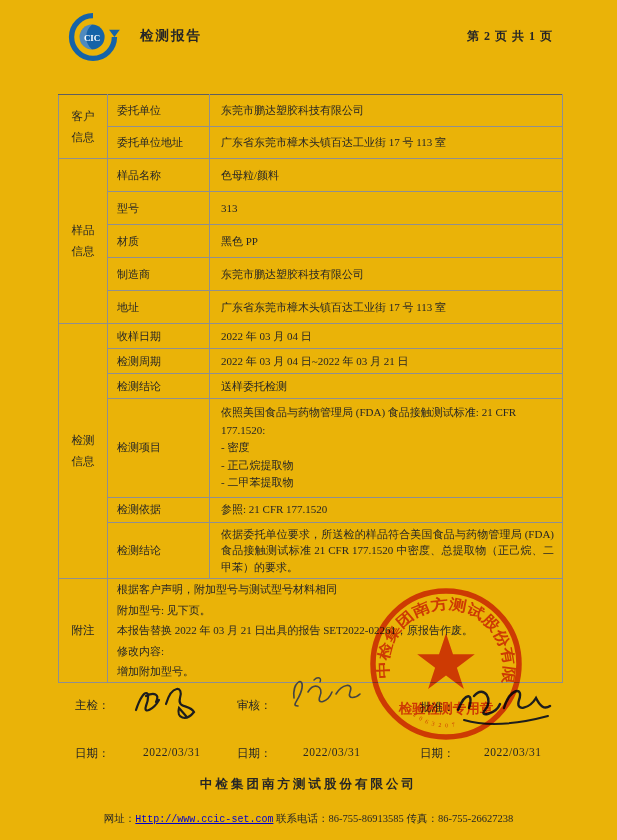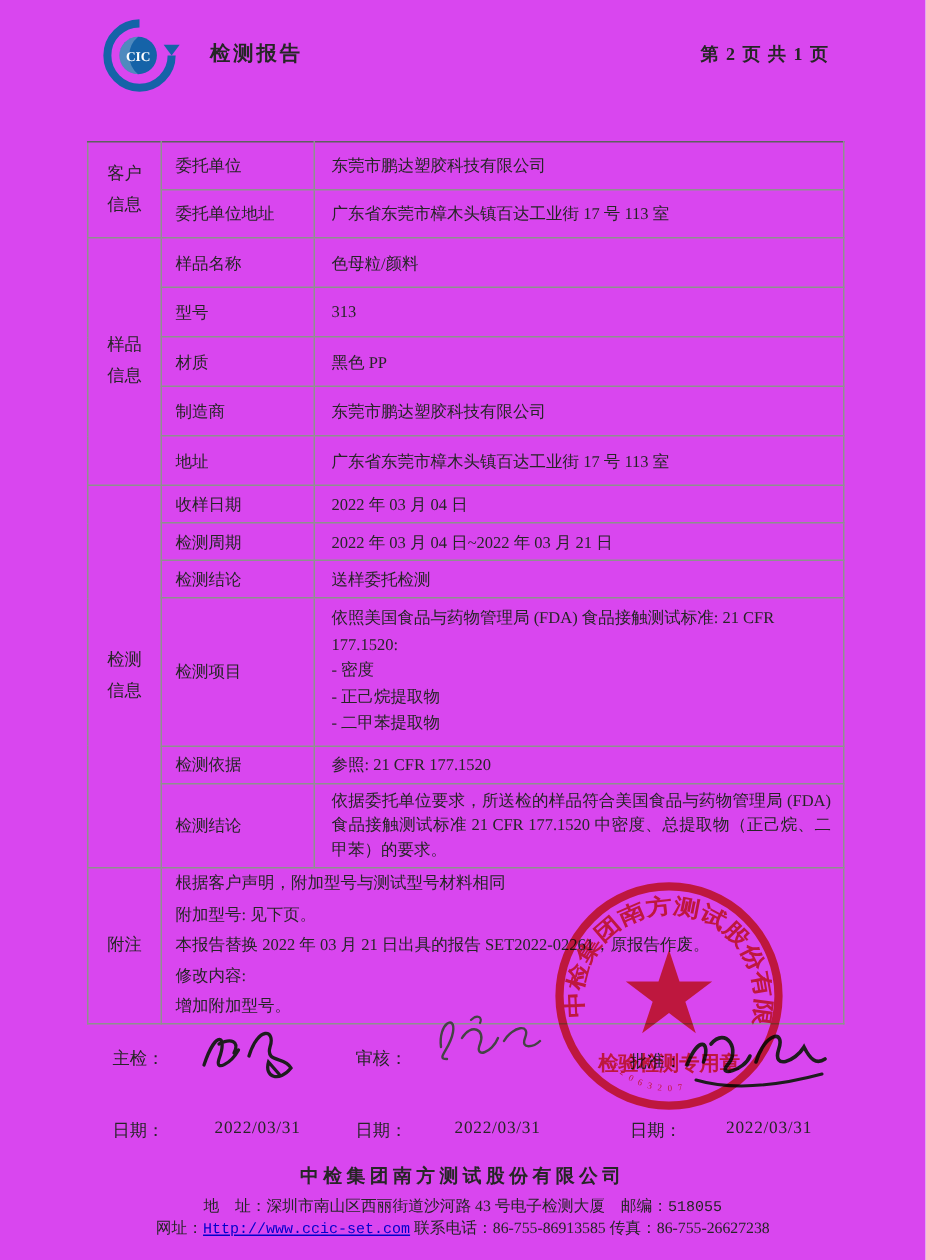--- a/index.html
+++ b/index.html
@@ -1,17 +1,17 @@
 <!DOCTYPE html>
 <html><head>
 <meta charset="utf-8">
 <style>
   * { margin:0; padding:0; box-sizing:border-box; }
   body { background:#e8e8e8; font-family:"Liberation Serif", serif; }
-  .page { position:relative; width:617px; height:840px; background:#d946ef;
+  .page { position:relative; width:617px; height:840px; background:#eab308;
           color:#262626; overflow:hidden; margin:0 auto; }
 
   
   .logo { position:absolute; left:66px; top:12px; width:54px; height:50px; }
   .hdr-title { position:absolute; left:140px; top:27px; font-size:13.5px; font-weight:bold; letter-spacing:2px; }
   .hdr-no { position:absolute; left:236px; top:28px; font-size:12px; font-weight:bold; }
   .hdr-page { position:absolute; left:467px; top:28px; font-size:12px; font-weight:bold; letter-spacing:1px; }
 
   
   table.report { position:absolute; left:58px; top:64px; width:504px;
@@ -193,20 +193,17 @@
     </text>
     <polygon points="80,49.2 87,70.3 108.8,70.3 90.9,83.8 97.9,104.9 80,91.4 62.1,104.9 69.1,83.8 51.2,70.3 73,70.3" fill="#dc3a28"></polygon>
     <text x="80" y="129" text-anchor="middle" font-size="13.5" font-weight="bold" fill="#dc3a28" font-family="Liberation Serif, serif">检验检测专用章</text>
     <path id="arcBot" d="M 38 122 A 52 52 0 0 0 122 122" fill="none"></path>
     <text font-size="6" fill="#dc3a28" letter-spacing="4">
       <textPath href="#arcBot" startOffset="6">32063207</textPath>
     </text>
   </svg>
 
   <div class="ft-company">中检集团南方测试股份有限公司</div>
-  <div class="ft-line ft-addr">
-    <span>地　址：</span><span>深圳市南山区西丽街道沙河路 43 号电子检测大厦</span><span>　邮编：</span><span class="mono">518055</span>
-  </div>
   <div class="ft-line ft-web">
     <span>网址：</span><span class="mono link">Http://www.ccic-set.com</span><span> 联系电话：</span><span>86-755-86913585</span><span> 传真：</span><span>86-755-26627238</span>
   </div>
 
 </div>
 
 </body></html>

